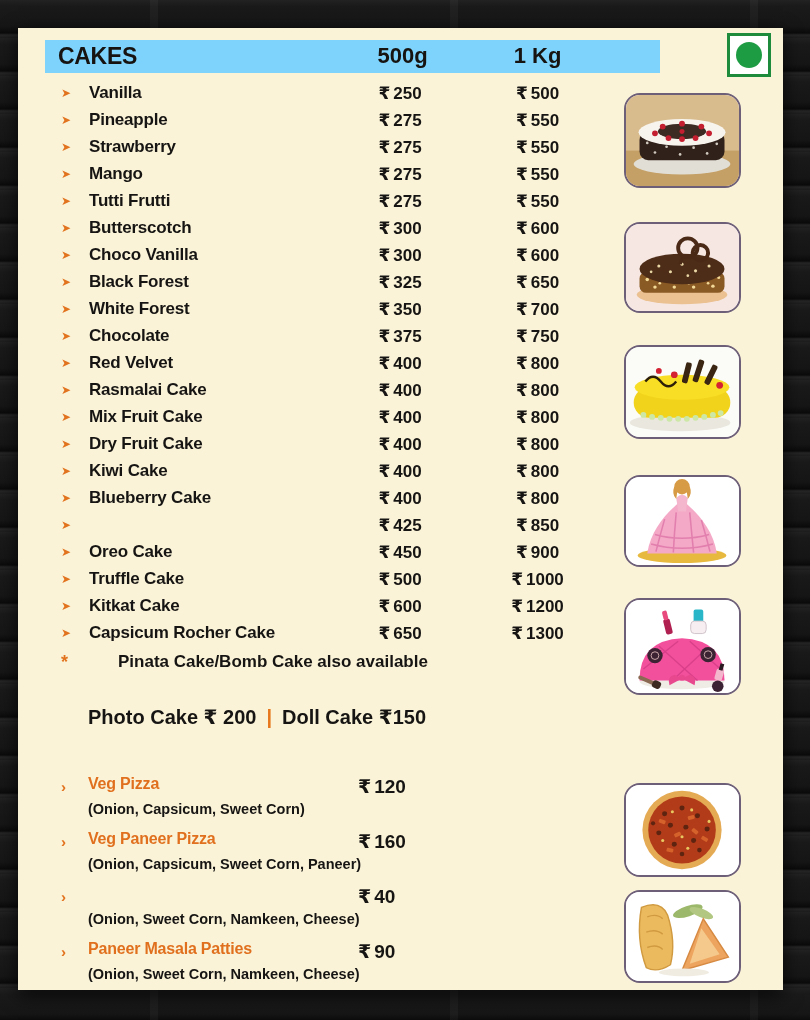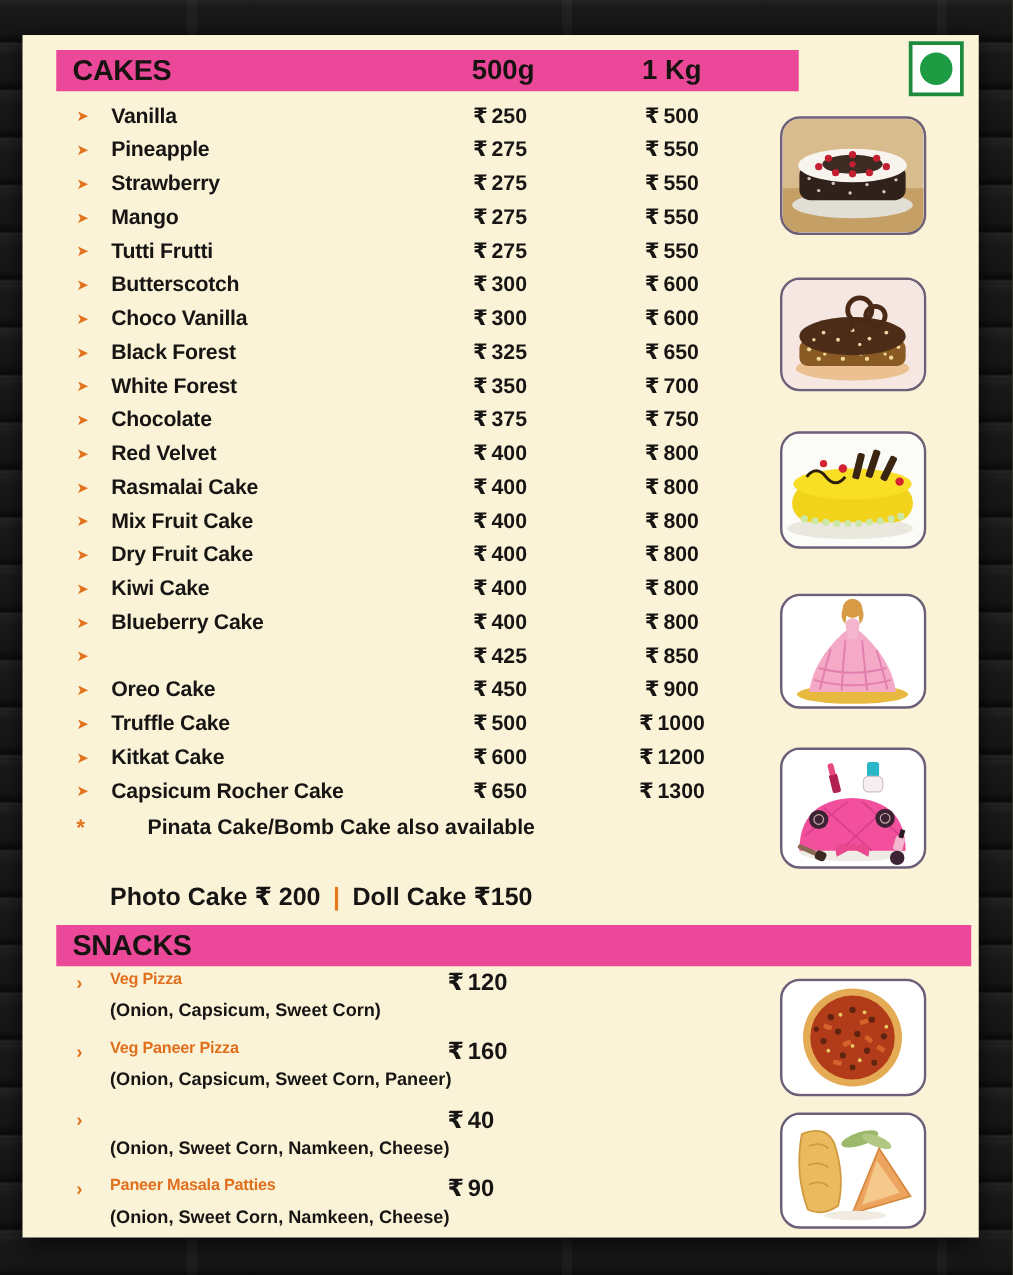--- a/index.html
+++ b/index.html
@@ -5,21 +5,21 @@
   html,body{margin:0;padding:0;background:#111;}
   .page{position:relative;width:810px;height:1020px;overflow:hidden;
     font-family:"Liberation Sans","DejaVu Sans",sans-serif;
     background-color:#151515;
     background-image:
       repeating-linear-gradient(90deg, transparent 0 150px, rgba(255,255,255,0.035) 150px 158px, transparent 158px 300px),
       repeating-linear-gradient(180deg, #222 0px, #1a1a1a 6px, #161616 26px, #0b0b0b 33px, #262626 35px, #1c1c1c 38px);
   }
   .card{position:absolute;left:18px;top:28px;width:765px;height:962px;
     background:#FAF3D8;box-shadow:0 5px 18px rgba(0,0,0,0.75);}
-  .bar{position:absolute;height:33px;background:#ec4899;}
+  .bar{position:absolute;height:33px;background:#7dd3fc;padding-left:21px;}
   .bar .bar-title{position:absolute;left:13px;top:3px;font-size:23px;font-weight:700;color:#161311;letter-spacing:-0.3px;}
   .bar .col{position:absolute;top:3px;width:95px;text-align:center;font-size:22px;font-weight:700;color:#161311;}
   .cakes-bar{left:27px;top:12px;width:594px;}
   .col-500{left:310px;} .col-1kg{left:445px;}
   .veg-badge{position:absolute;left:709px;top:5px;width:38px;height:38px;background:#fff;
     border:3px solid #1E8A3C;display:flex;align-items:center;justify-content:center;}
   .veg-badge .dot{width:26px;height:26px;border-radius:50%;background:#1E9C43;}
   .cake-list{position:absolute;left:27px;top:52px;width:570px;}
   .cake-row{position:relative;height:27px;}
   .bullet{position:absolute;left:16px;top:6px;font-size:12px;color:#E2731E;line-height:14px;}
@@ -30,21 +30,21 @@
   .note-row{position:absolute;left:27px;top:622px;width:570px;height:24px;}
   .note-marker{position:absolute;left:16px;top:2px;font-size:18px;font-weight:700;color:#E2731E;}
   .note-text{position:absolute;left:37px;top:2px;font-size:17px;font-weight:700;color:#171513;margin-left:36px;}
   .custom-title{position:absolute;left:32px;top:646px;font-size:22px;font-weight:700;color:#E8781C;letter-spacing:-0.3px;}
   .custom-line{position:absolute;left:70px;top:677px;font-size:20px;font-weight:700;color:#171513;white-space:nowrap;}
   .custom-sep{color:#E8781C;margin:0 10px;}
   .snacks-bar{left:27px;top:712px;width:732px;}
   .snack-list{position:absolute;left:27px;top:746px;width:570px;}
   .snack-row{position:relative;height:55px;}
   .sbullet{position:absolute;left:16px;top:4px;font-size:15px;font-weight:700;color:#E2731E;}
-  .sname{position:absolute;left:43px;top:1px;font-size:13px;font-weight:700;color:#E0701E;letter-spacing:-0.2px;white-space:nowrap;}
+  .sname{position:absolute;left:43px;top:1px;font-size:16px;font-weight:700;color:#E0701E;letter-spacing:-0.2px;white-space:nowrap;}
   .singr{position:absolute;left:43px;top:27px;font-size:14.5px;font-weight:700;color:#171513;white-space:nowrap;}
   .sprice{position:absolute;left:313px;top:1px;font-size:19px;font-weight:700;color:#171513;white-space:nowrap;}
   .photo{position:absolute;left:606px;width:117px;border:2px solid #6E5F79;border-radius:16px;
     overflow:hidden;background:#fff;box-sizing:border-box;}
   .photo svg{display:block;width:100%;height:100%;}
 </style>
 </head>
 <body>
 
 <div class="page">
@@ -211,23 +211,20 @@
 
     <div class="note-row">
       <span class="note-marker">*</span>
       <span class="note-text">Pinata Cake/Bomb Cake also available</span>
     </div>
 
     <div class="custom-line">
       <span>Photo Cake ₹ 200</span><span class="custom-sep">|</span><span>Doll Cake ₹150</span>
     </div>
 
-    <div class="bar snacks-bar">
-      <span class="bar-title">SNACKS</span>
-    </div>
 
     <div class="snack-list">
 
         <div class="snack-row">
           <span class="sbullet">›</span>
           <span class="sname">Veg Pizza</span>
           <span class="sprice"><span class="rs">₹</span><span>120</span></span>
           <span class="singr">(Onion, Capsicum, Sweet Corn)</span>
         </div>
 

